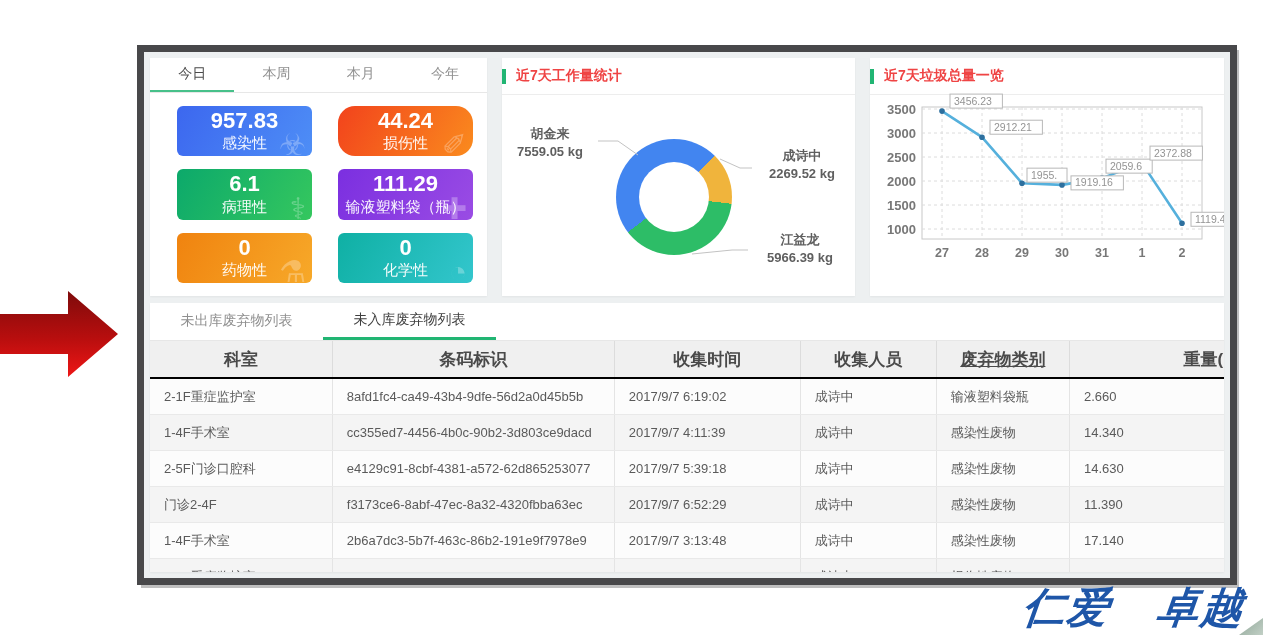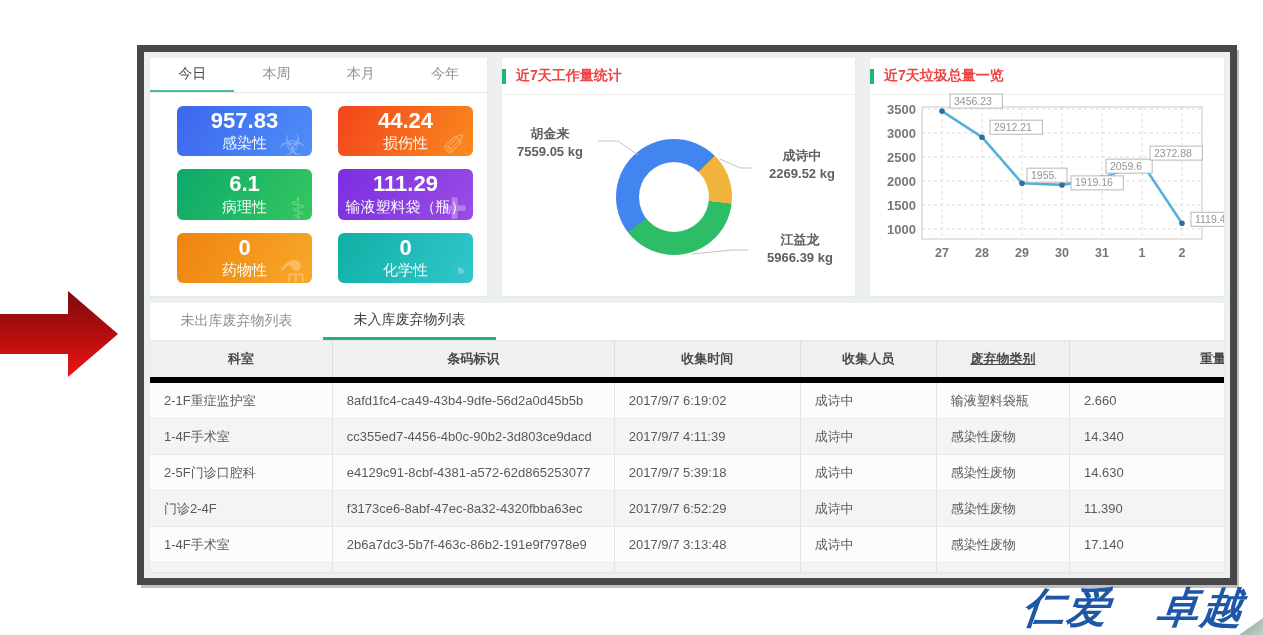--- a/index.html
+++ b/index.html
@@ -60,22 +60,22 @@
 
   
   .trend-panel{flex:1;overflow:hidden}
   .trend-panel svg{display:block;overflow:visible}
 
   
   .table-panel{flex:1;display:flex;flex-direction:column;overflow:hidden}
   .table-wrap{flex:1;overflow:hidden}
   table{border-collapse:collapse;table-layout:fixed;width:103%}
   th{
-    height:34px;background:#f0f0f0;font-size:13px;font-weight:bold;color:#4a4a4a;text-align:center;
-    border-right:1px solid #dcdcdc;border-bottom:6px solid #000000;white-space:nowrap;overflow:hidden;
+    height:34px;background:#f0f0f0;font-size:17px;font-weight:bold;color:#4a4a4a;text-align:center;
+    border-right:1px solid #dcdcdc;border-bottom:2px solid #000000;white-space:nowrap;overflow:hidden;
   }
   th.col-last{text-align:left;padding-left:60px}
   td{
     height:33px;font-size:13px;color:#5a5a5a;padding-left:14px;
     border-right:1px solid #e4e4e4;border-bottom:1px solid #e9e9e9;
     white-space:nowrap;overflow:hidden;margin-left:9px;
   }
   tbody tr:nth-child(odd){background:#fcfcfc}
   tbody tr:nth-child(even){background:#f4f4f4}
 
@@ -116,21 +116,21 @@
           <div class="tab">本周</div>
           <div class="tab">本月</div>
           <div class="tab">今年</div>
         </div>
       <div class="cards" id="statCards">
           <div class="stat-card" style="background: linear-gradient(120deg, rgb(60, 103, 239), rgb(78, 142, 246));">
             <div class="num">957.83</div>
             <div class="lbl">感染性</div>
             <div class="ghost">☣</div>
           </div>
-          <div class="stat-card" style="background: linear-gradient(120deg, rgb(242, 67, 28), rgb(250, 139, 30));">
+          <div class="stat-card" style="background: linear-gradient(120deg, rgb(242, 67, 28), rgb(250, 139, 30)); border-radius: 17px;">
             <div class="num">44.24</div>
             <div class="lbl">损伤性</div>
             <div class="ghost">✐</div>
           </div>
           <div class="stat-card" style="background: linear-gradient(120deg, rgb(12, 169, 107), rgb(53, 199, 94));">
             <div class="num">6.1</div>
             <div class="lbl">病理性</div>
             <div class="ghost">⚕</div>
           </div>
           <div class="stat-card" style="background: linear-gradient(120deg, rgb(123, 47, 224), rgb(154, 76, 228));">

